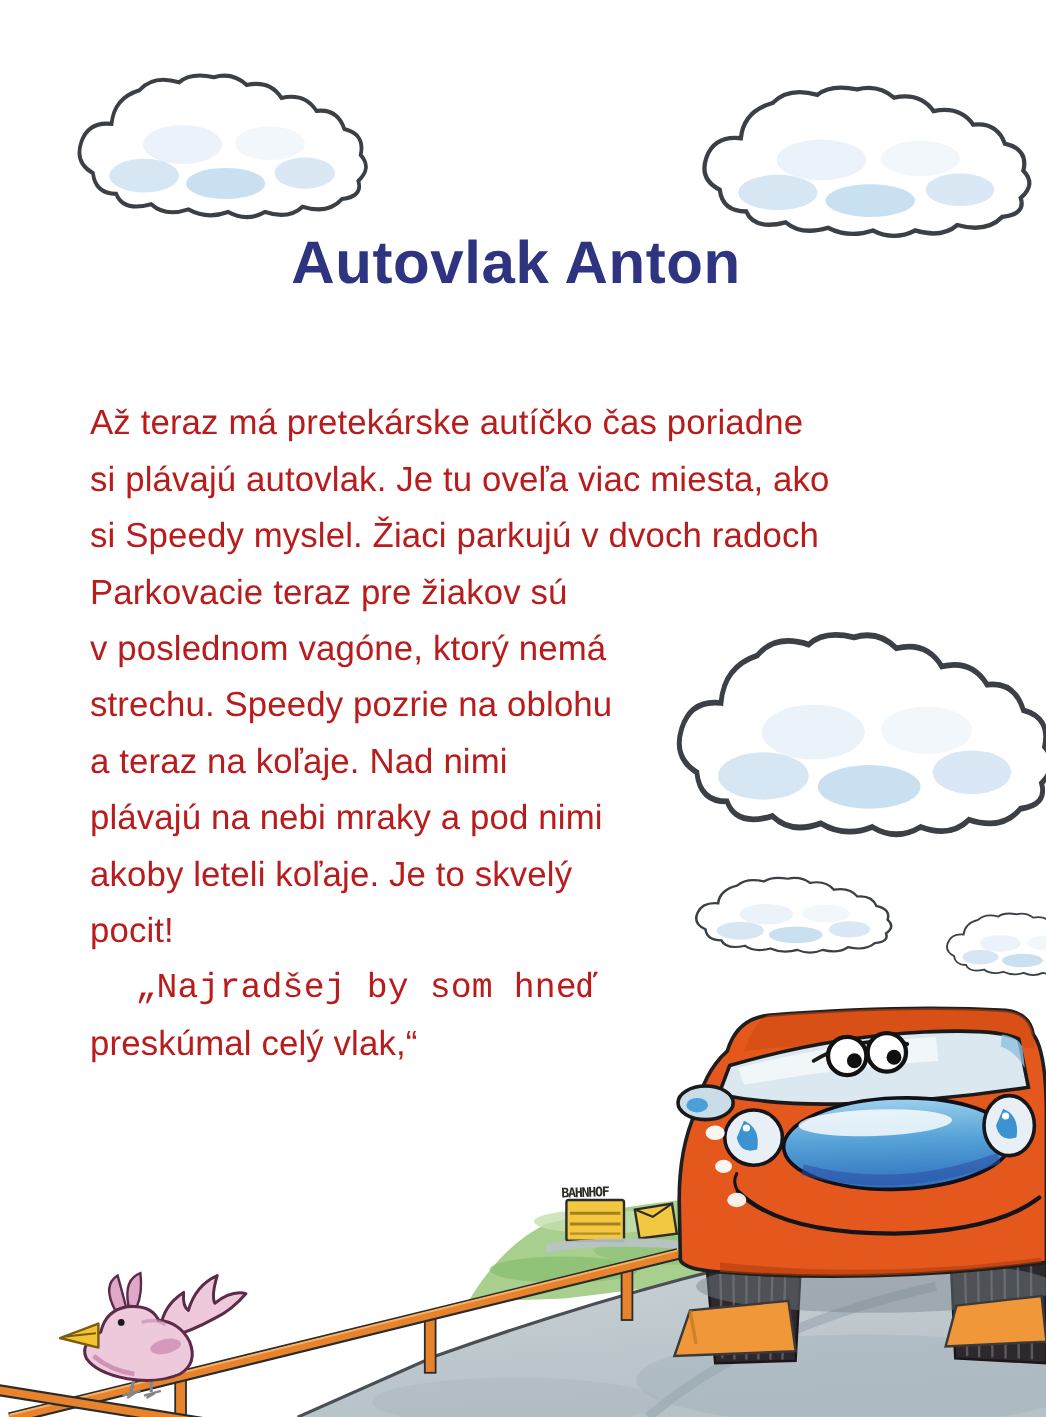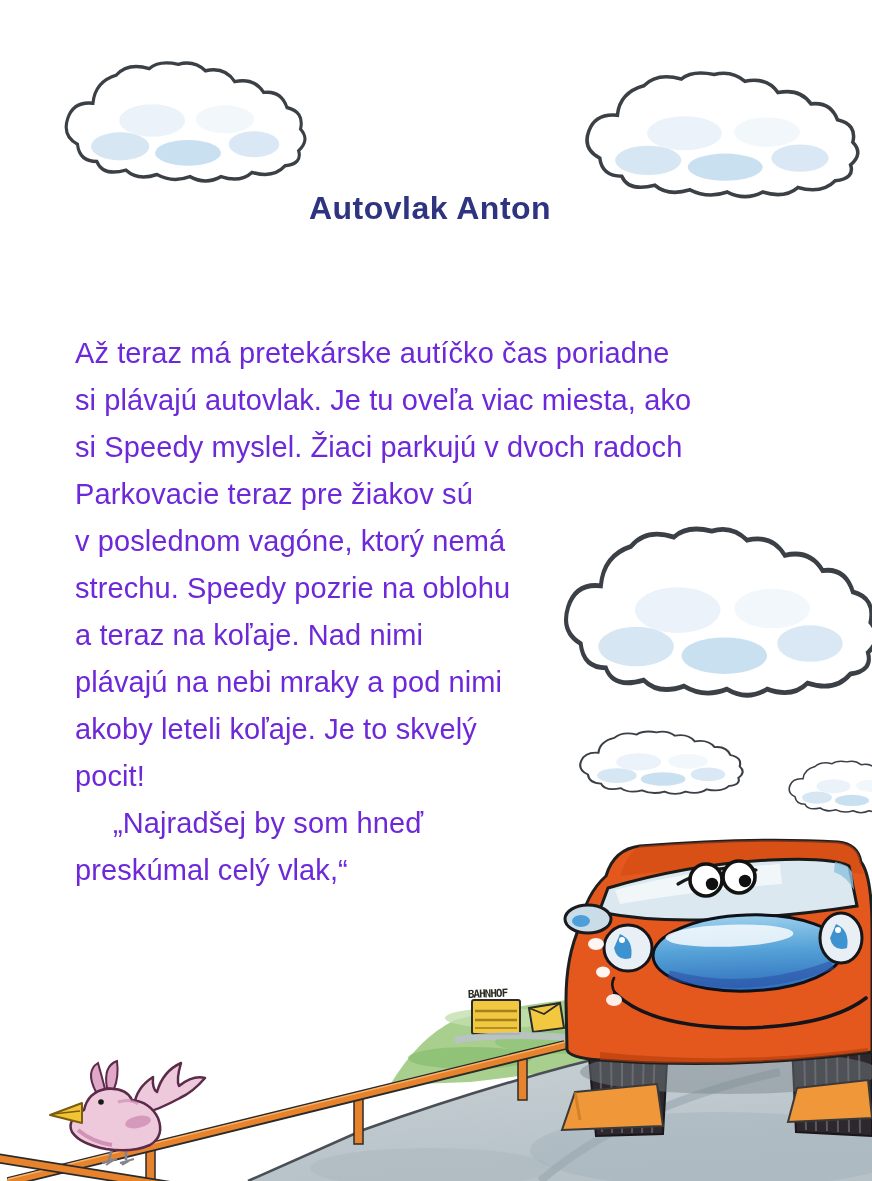--- a/index.html
+++ b/index.html
@@ -9,30 +9,30 @@
     background:#ffffff;
     overflow:hidden;
     font-family:"Liberation Sans",sans-serif;
   }
   #illustration{
     position:absolute;left:0;top:0;width:872px;height:1181px;
   }
   .page-title{
     position:absolute;left:0;top:190px;width:860px;
     text-align:center;
-    font-size:32px;font-weight:800;letter-spacing:.5px;
+    font-size:50px;font-weight:800;letter-spacing:.5px;
     color:#2e3480;
   }
   .body-text{
     position:absolute;left:75px;top:330px;width:680px;
-    font-size:29px;line-height:47px;color:#6d28d9;
+    font-size:29px;line-height:47px;color:#b91c1c;
     letter-spacing:.1px;
   }
   .body-text .line{white-space:pre;height:47px;}
-  .body-text .line.indent{padding-left:38px;}
+  .body-text .line.indent{padding-left:38px;font-family:Liberation Mono, monospace;}
   .station-sign-text{
     font-family:"DejaVu Sans Mono",monospace;
     font-size:11px;font-weight:bold;fill:#2b2b24;letter-spacing:-1px;
   }
 </style>
 </head>
 <body>
 
 <div id="page">
 

